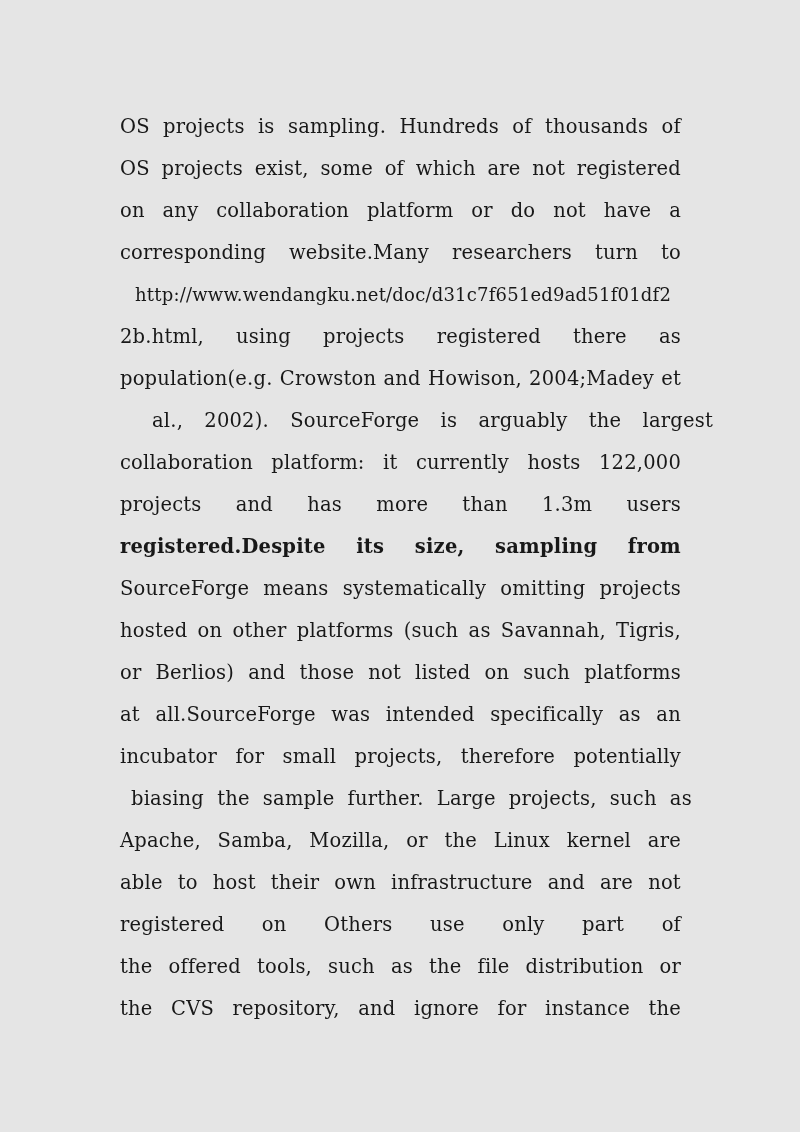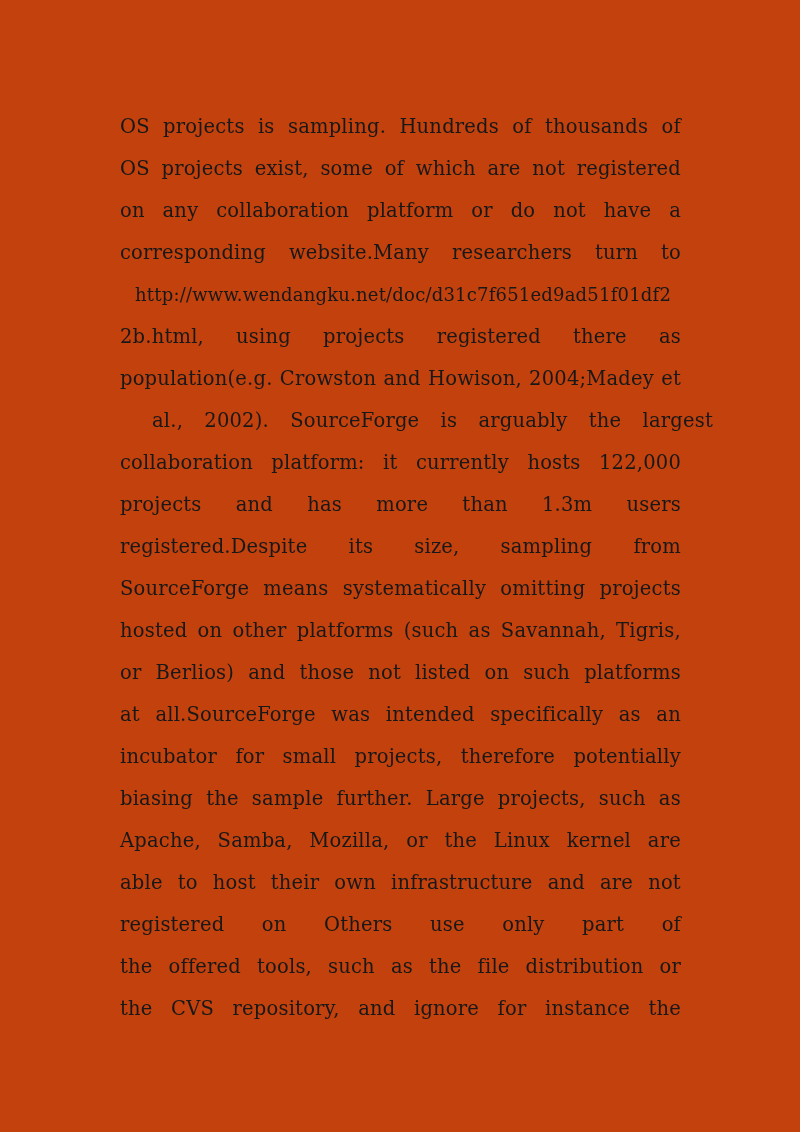--- a/index.html
+++ b/index.html
@@ -57,38 +57,38 @@
   }
 
   
   .doc-line.solid .w {
     letter-spacing: 0.2px;
   }
 </style>
 </head>
 <body style="background: rgb(255, 255, 255); width: 800px; height: 1132px;">
 
-<div id="page" style="background: #c2410c; width: 800px; height: 1132px;">
+<div id="page" style="background: #e5e5e5; width: 800px; height: 1132px;">
   <div id="text-body" style="left: 120px; top: 106px; width: 601px;">
       <div class="doc-line justify" style="color: rgb(24, 24, 24);"><span class="w">OS</span><span class="w">projects</span><span class="w">is</span><span class="w">sampling.</span><span class="w">Hundreds</span><span class="w">of</span><span class="w">thousands</span><span class="w">of</span></div>
       <div class="doc-line justify" style="color: rgb(24, 24, 24);"><span class="w">OS</span><span class="w">projects</span><span class="w">exist,</span><span class="w">some</span><span class="w">of</span><span class="w">which</span><span class="w">are</span><span class="w">not</span><span class="w">registered</span></div>
       <div class="doc-line justify" style="color: rgb(24, 24, 24);"><span class="w">on</span><span class="w">any</span><span class="w">collaboration</span><span class="w">platform</span><span class="w">or</span><span class="w">do</span><span class="w">not</span><span class="w">have</span><span class="w">a</span></div>
       <div class="doc-line justify" style="color: rgb(24, 24, 24);"><span class="w">corresponding</span><span class="w">website.Many</span><span class="w">researchers</span><span class="w">turn</span><span class="w">to</span></div>
       <div class="doc-line flush solid" style="color: rgb(24, 24, 24); font-size: 18px; margin-left: 15px;"><span class="w">http://www.wendangku.net/doc/d31c7f651ed9ad51f01df2</span></div>
       <div class="doc-line justify" style="color: rgb(24, 24, 24); align-items: flex-end;"><span class="w">2b.html,</span><span class="w">using</span><span class="w">projects</span><span class="w">registered</span><span class="w">there</span><span class="w">as</span></div>
       <div class="doc-line justify" style="color: rgb(24, 24, 24);"><span class="w">population(e.g.</span><span class="w">Crowston</span><span class="w">and</span><span class="w">Howison,</span><span class="w">2004;Madey</span><span class="w">et</span></div>
       <div class="doc-line justify" style="color: rgb(24, 24, 24); margin-left: 32px;"><span class="w">al.,</span><span class="w">2002).</span><span class="w">SourceForge</span><span class="w">is</span><span class="w">arguably</span><span class="w">the</span><span class="w">largest</span></div>
       <div class="doc-line justify" style="color: rgb(24, 24, 24);"><span class="w">collaboration</span><span class="w">platform:</span><span class="w">it</span><span class="w">currently</span><span class="w">hosts</span><span class="w">122,000</span></div>
       <div class="doc-line justify" style="color: rgb(24, 24, 24);"><span class="w">projects</span><span class="w">and</span><span class="w">has</span><span class="w">more</span><span class="w">than</span><span class="w">1.3m</span><span class="w">users</span></div>
-      <div class="doc-line justify" style="color: rgb(24, 24, 24);"><span class="w">registered.Despite</span><span class="w">its</span><span class="w">size,</span><span class="w">sampling</span><span class="w">from</span></div>
+      <div class="doc-line justify" style="color: rgb(24, 24, 24); font-weight: bold;"><span class="w">registered.Despite</span><span class="w">its</span><span class="w">size,</span><span class="w">sampling</span><span class="w">from</span></div>
       <div class="doc-line justify" style="color: rgb(24, 24, 24);"><span class="w">SourceForge</span><span class="w">means</span><span class="w">systematically</span><span class="w">omitting</span><span class="w">projects</span></div>
       <div class="doc-line justify" style="color: rgb(24, 24, 24);"><span class="w">hosted</span><span class="w">on</span><span class="w">other</span><span class="w">platforms</span><span class="w">(such</span><span class="w">as</span><span class="w">Savannah,</span><span class="w">Tigris,</span></div>
       <div class="doc-line justify" style="color: rgb(24, 24, 24);"><span class="w">or</span><span class="w">Berlios)</span><span class="w">and</span><span class="w">those</span><span class="w">not</span><span class="w">listed</span><span class="w">on</span><span class="w">such</span><span class="w">platforms</span></div>
       <div class="doc-line justify" style="color: rgb(24, 24, 24);"><span class="w">at</span><span class="w">all.SourceForge</span><span class="w">was</span><span class="w">intended</span><span class="w">specifically</span><span class="w">as</span><span class="w">an</span></div>
       <div class="doc-line justify" style="color: rgb(24, 24, 24);"><span class="w">incubator</span><span class="w">for</span><span class="w">small</span><span class="w">projects,</span><span class="w">therefore</span><span class="w">potentially</span></div>
-      <div class="doc-line justify" style="color: rgb(24, 24, 24);"><span class="w">biasing</span><span class="w">the</span><span class="w">sample</span><span class="w">further.</span><span class="w">Large</span><span class="w">projects,</span><span class="w">such</span><span class="w">as</span></div>
+      <div class="doc-line justify" style="color: rgb(24, 24, 24); margin-left: 11px;"><span class="w">biasing</span><span class="w">the</span><span class="w">sample</span><span class="w">further.</span><span class="w">Large</span><span class="w">projects,</span><span class="w">such</span><span class="w">as</span></div>
       <div class="doc-line justify" style="color: rgb(24, 24, 24);"><span class="w">Apache,</span><span class="w">Samba,</span><span class="w">Mozilla,</span><span class="w">or</span><span class="w">the</span><span class="w">Linux</span><span class="w">kernel</span><span class="w">are</span></div>
       <div class="doc-line justify" style="color: rgb(24, 24, 24);"><span class="w">able</span><span class="w">to</span><span class="w">host</span><span class="w">their</span><span class="w">own</span><span class="w">infrastructure</span><span class="w">and</span><span class="w">are</span><span class="w">not</span></div>
       <div class="doc-line justify" style="color: rgb(24, 24, 24);"><span class="w">registered</span><span class="w">on</span><span class="w">Others</span><span class="w">use</span><span class="w">only</span><span class="w">part</span><span class="w">of</span></div>
       <div class="doc-line justify" style="color: rgb(24, 24, 24);"><span class="w">the</span><span class="w">offered</span><span class="w">tools,</span><span class="w">such</span><span class="w">as</span><span class="w">the</span><span class="w">file</span><span class="w">distribution</span><span class="w">or</span></div>
       <div class="doc-line justify" style="color: rgb(24, 24, 24);"><span class="w">the</span><span class="w">CVS</span><span class="w">repository,</span><span class="w">and</span><span class="w">ignore</span><span class="w">for</span><span class="w">instance</span><span class="w">the</span></div>
     </div>
 </div>
 
 </body></html>

